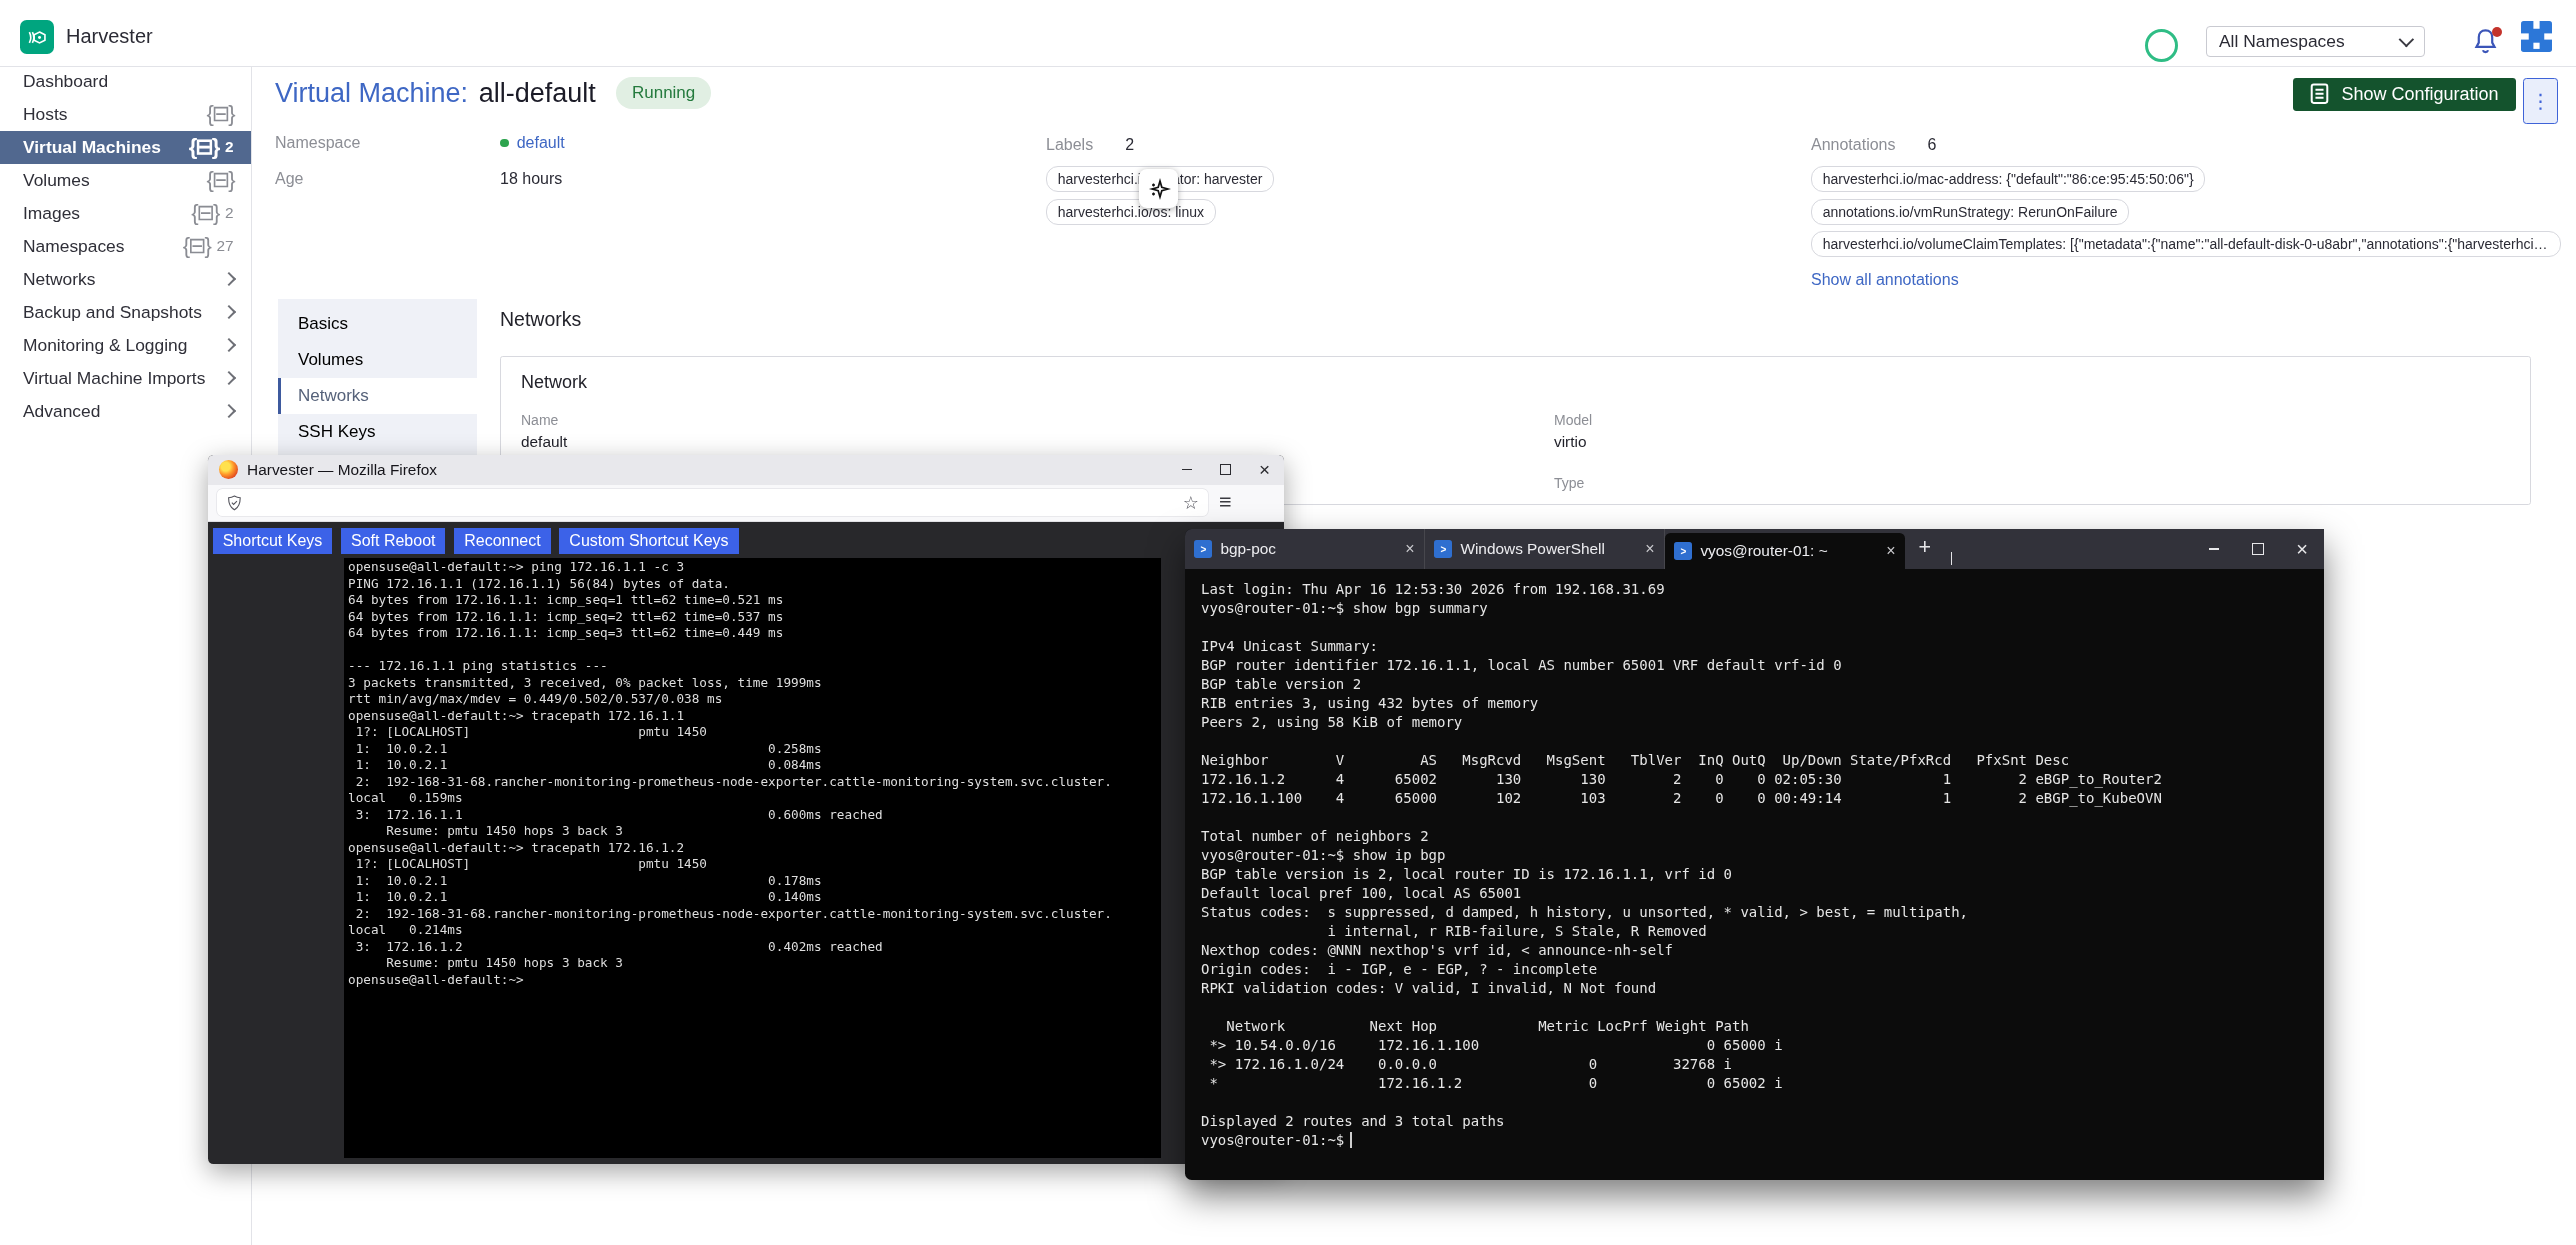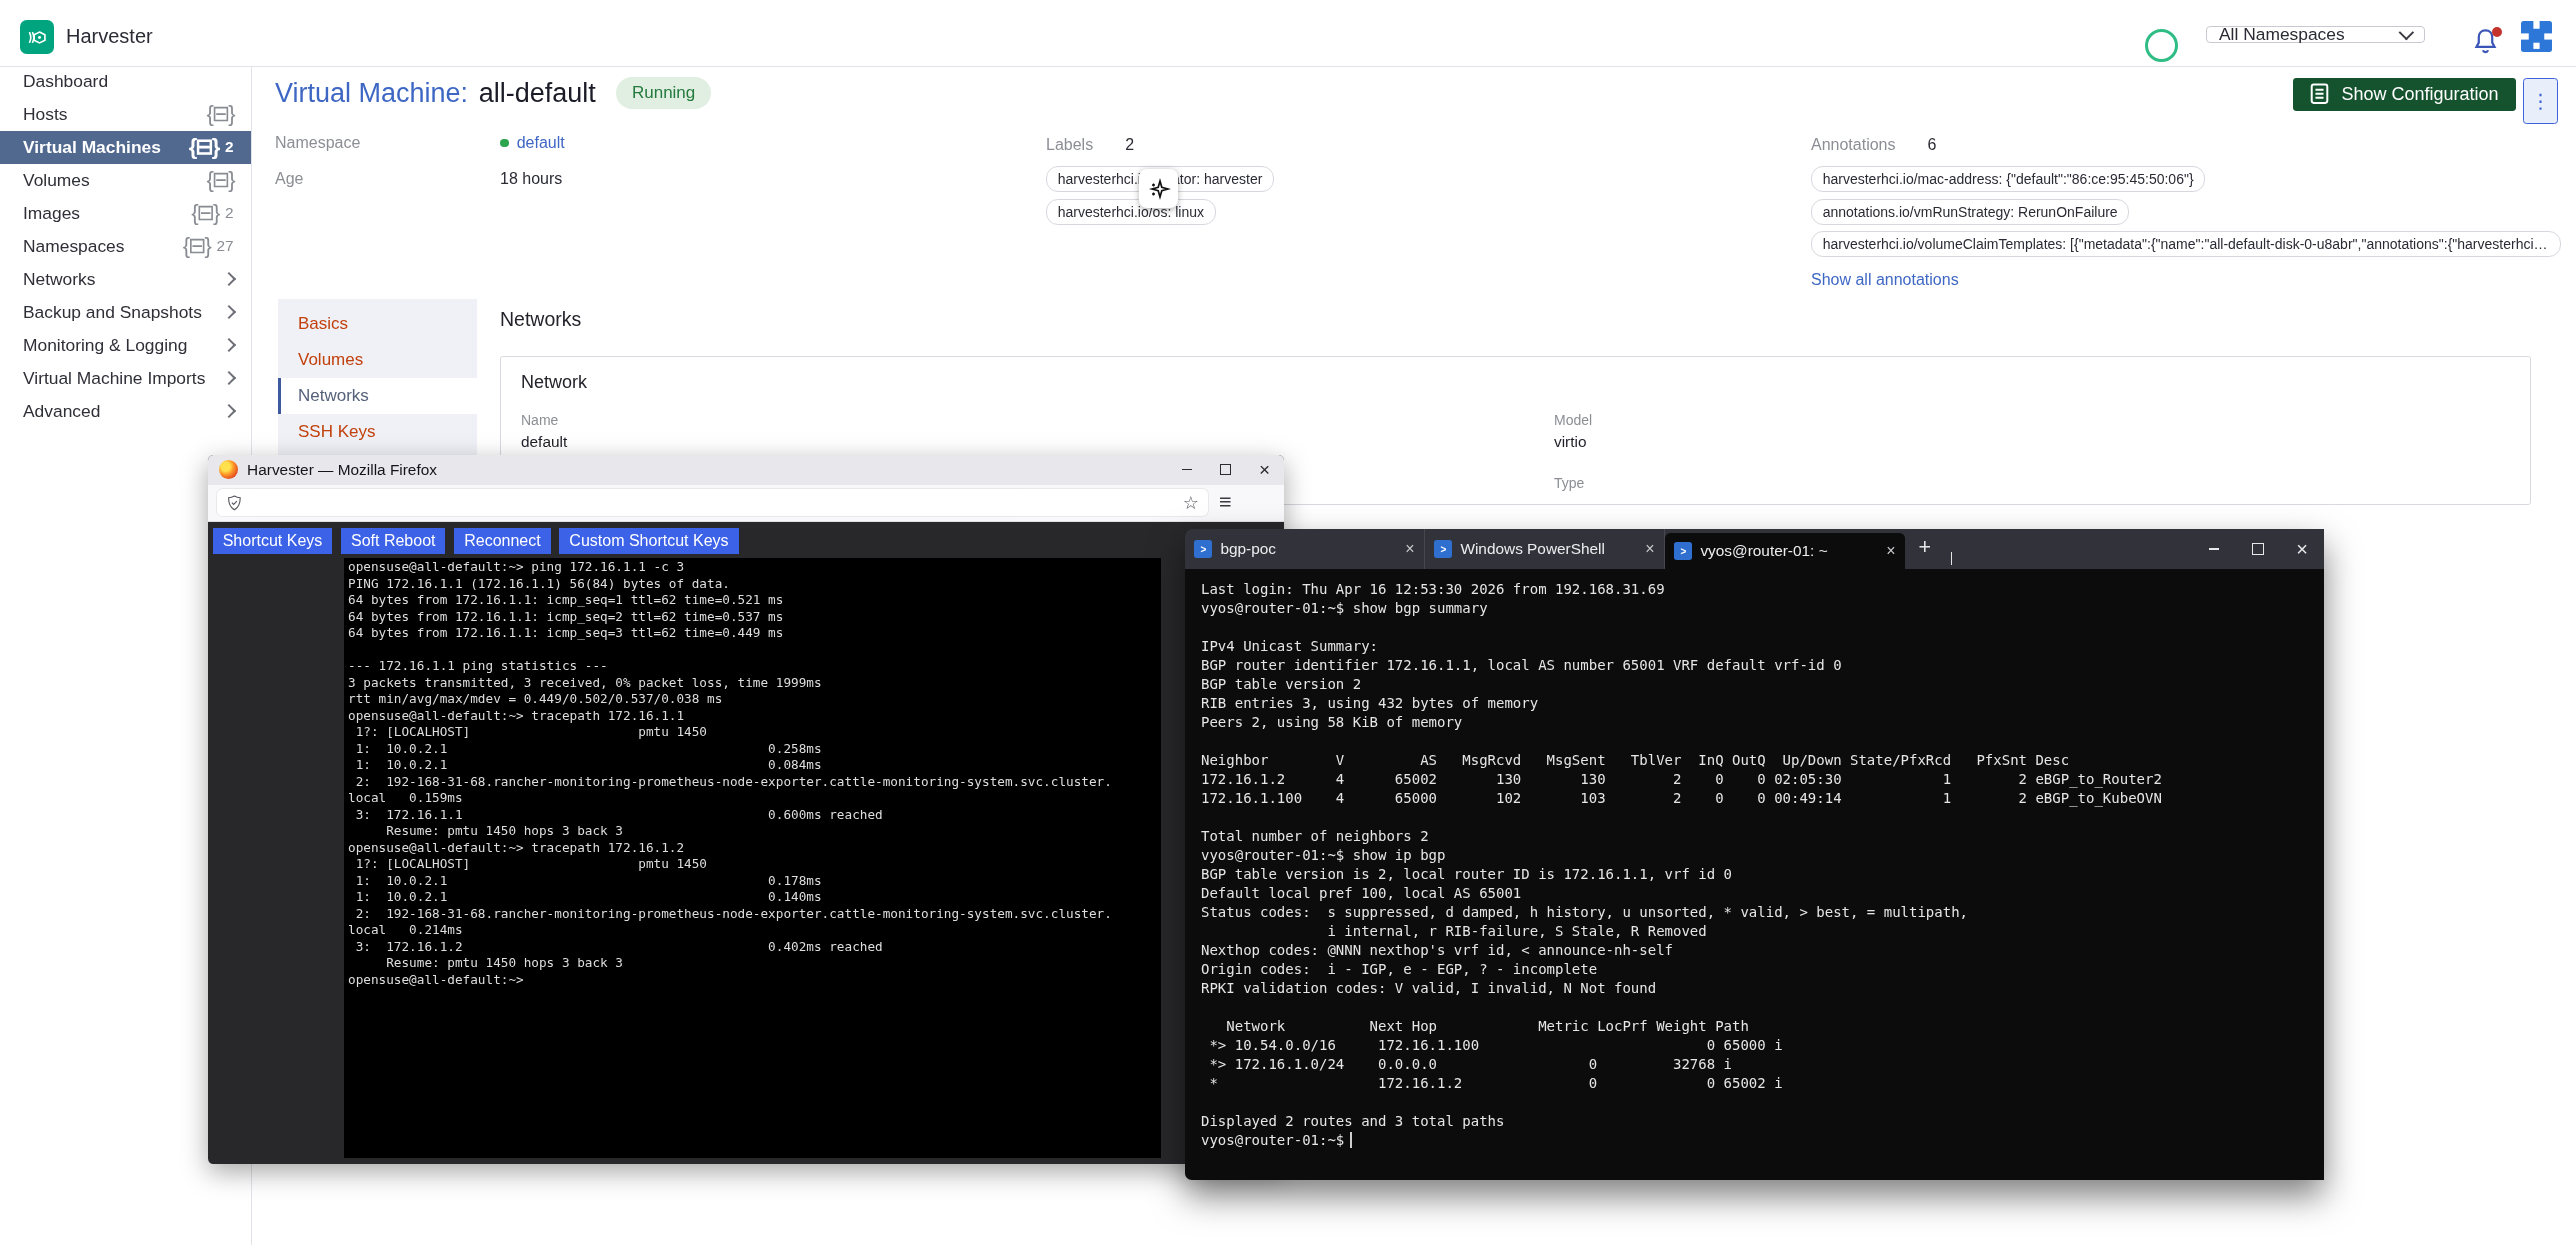--- a/index.html
+++ b/index.html
@@ -3,21 +3,21 @@
 <meta charset="utf-8">
 <style>
   html,body{margin:0;padding:0;background:#ffffff;font-family:"Liberation Sans",sans-serif;}
   #screen{position:relative;width:2576px;height:1246px;background:#fff;overflow:hidden;}
 
   
   #header{position:absolute;left:0;top:8px;width:2576px;height:58px;background:#fff;border-bottom:0.7px solid #e2e3e8;z-index:6;}
   .brand-logo{position:absolute;left:20px;top:12px;width:34px;height:34px;border-radius:6.7px;background:#00a57f;display:flex;align-items:center;justify-content:center;}
   .brand-name{position:absolute;left:66px;top:17.4px;font-size:20px;color:#2b2b35;}
   .hdr-ring{position:absolute;left:2145px;top:21px;width:27px;height:27px;border:3.4px solid #2fbd85;border-radius:50%;}
-  .ns-select{position:absolute;left:2206px;top:18px;width:219px;height:17px;border:0.7px solid #c9cad1;border-radius:4px;background:#fff;display:flex;align-items:center;padding:0 12px;box-sizing:border-box;font-size:17.4px;color:#2b2b35;}
+  .ns-select{position:absolute;left:2206px;top:18px;width:219px;height:31px;border:0.7px solid #c9cad1;border-radius:4px;background:#fff;display:flex;align-items:center;padding:0 12px;box-sizing:border-box;font-size:17.4px;color:#2b2b35;}
   .ns-select .grow{flex:1;}
   .chev-down{width:8.7px;height:8.7px;border-right:2px solid #3a3a42;border-bottom:2px solid #3a3a42;transform:rotate(45deg);margin-top:-4px;}
   .hdr-bell{position:absolute;left:2470px;top:17.4px;width:31px;height:34px;}
   .bell-dot{position:absolute;right:-1.3px;top:1.3px;width:10px;height:10px;border-radius:50%;background:#c4342c;}
   .hdr-avatar{position:absolute;left:2521px;top:13.4px;width:31px;height:31px;border-radius:2.7px;overflow:hidden;}
 
   
   #sidebar{position:absolute;left:0;top:58px;width:252px;bottom:0;background:#fff;border-right:0.7px solid #e2e3e8;z-index:5;padding-top:6.7px;box-sizing:border-box;}
   .side-item{height:33px;display:flex;align-items:center;padding:0 17.4px 0 23px;font-size:17.4px;color:#2f2f38;cursor:pointer;}
   .side-item .lbl{flex:1;white-space:nowrap;}
@@ -49,21 +49,21 @@
   .kv-head .t{color:#8c8e95;}
   .kv-head .c{color:#2b2b35;}
   .chip{display:inline-flex;align-items:center;border:0.7px solid #d7d8de;border-radius:12px;background:#fff;padding:4px 10.7px;font-size:14px;color:#2b2b35;margin-bottom:6.7px;white-space:nowrap;width:max-content;max-width:750px;overflow:hidden;text-overflow:ellipsis;display:block;box-sizing:border-box;}
   .chips{display:flex;flex-direction:column;align-items:flex-start;}
   .showall{font-size:16px;margin-top:6.7px;}
 
   .cursor-float{position:absolute;left:887px;top:111px;width:39px;height:39px;background:#fff;border-radius:8px;box-shadow:0 1.3px 6.7px rgba(0,0,0,.3);z-index:7;display:flex;align-items:center;justify-content:center;}
 
   
   #subnav{position:absolute;left:26px;top:241px;width:199px;background:#eff1f7;padding:6.7px 0 9.4px 0;}
-  .tab-item{min-height:36px;display:flex;align-items:center;padding:0 6.7px 0 20px;font-size:17px;color:#c2410c;cursor:pointer;line-height:20px;}
+  .tab-item{min-height:36px;display:flex;align-items:center;padding:0 6.7px 0 20px;font-size:17px;color:#000000;cursor:pointer;line-height:20px;}
   .tab-item.active{background:#fff;border-left:3.4px solid #3e5a9e;padding-left:17px;color:#56627a;}
 
   
   .sect-heading{position:absolute;left:248px;top:250px;font-size:19.5px;color:#23232b;}
   .net-card{position:absolute;left:248px;top:298px;width:2031px;height:149px;border:0.7px solid #d8d9df;border-radius:2.7px;background:#fff;box-sizing:border-box;padding:14.8px 20px;}
   .net-card .card-title{font-size:18px;color:#23232b;margin-bottom:19px;}
   .fields-grid{display:grid;grid-template-columns:1033px auto;row-gap:24px;}
   .fld .flabel{font-size:14px;color:#8c8e95;margin-bottom:5.4px;}
   .fld .fvalue{font-size:15.4px;color:#1f1f28;}
 

